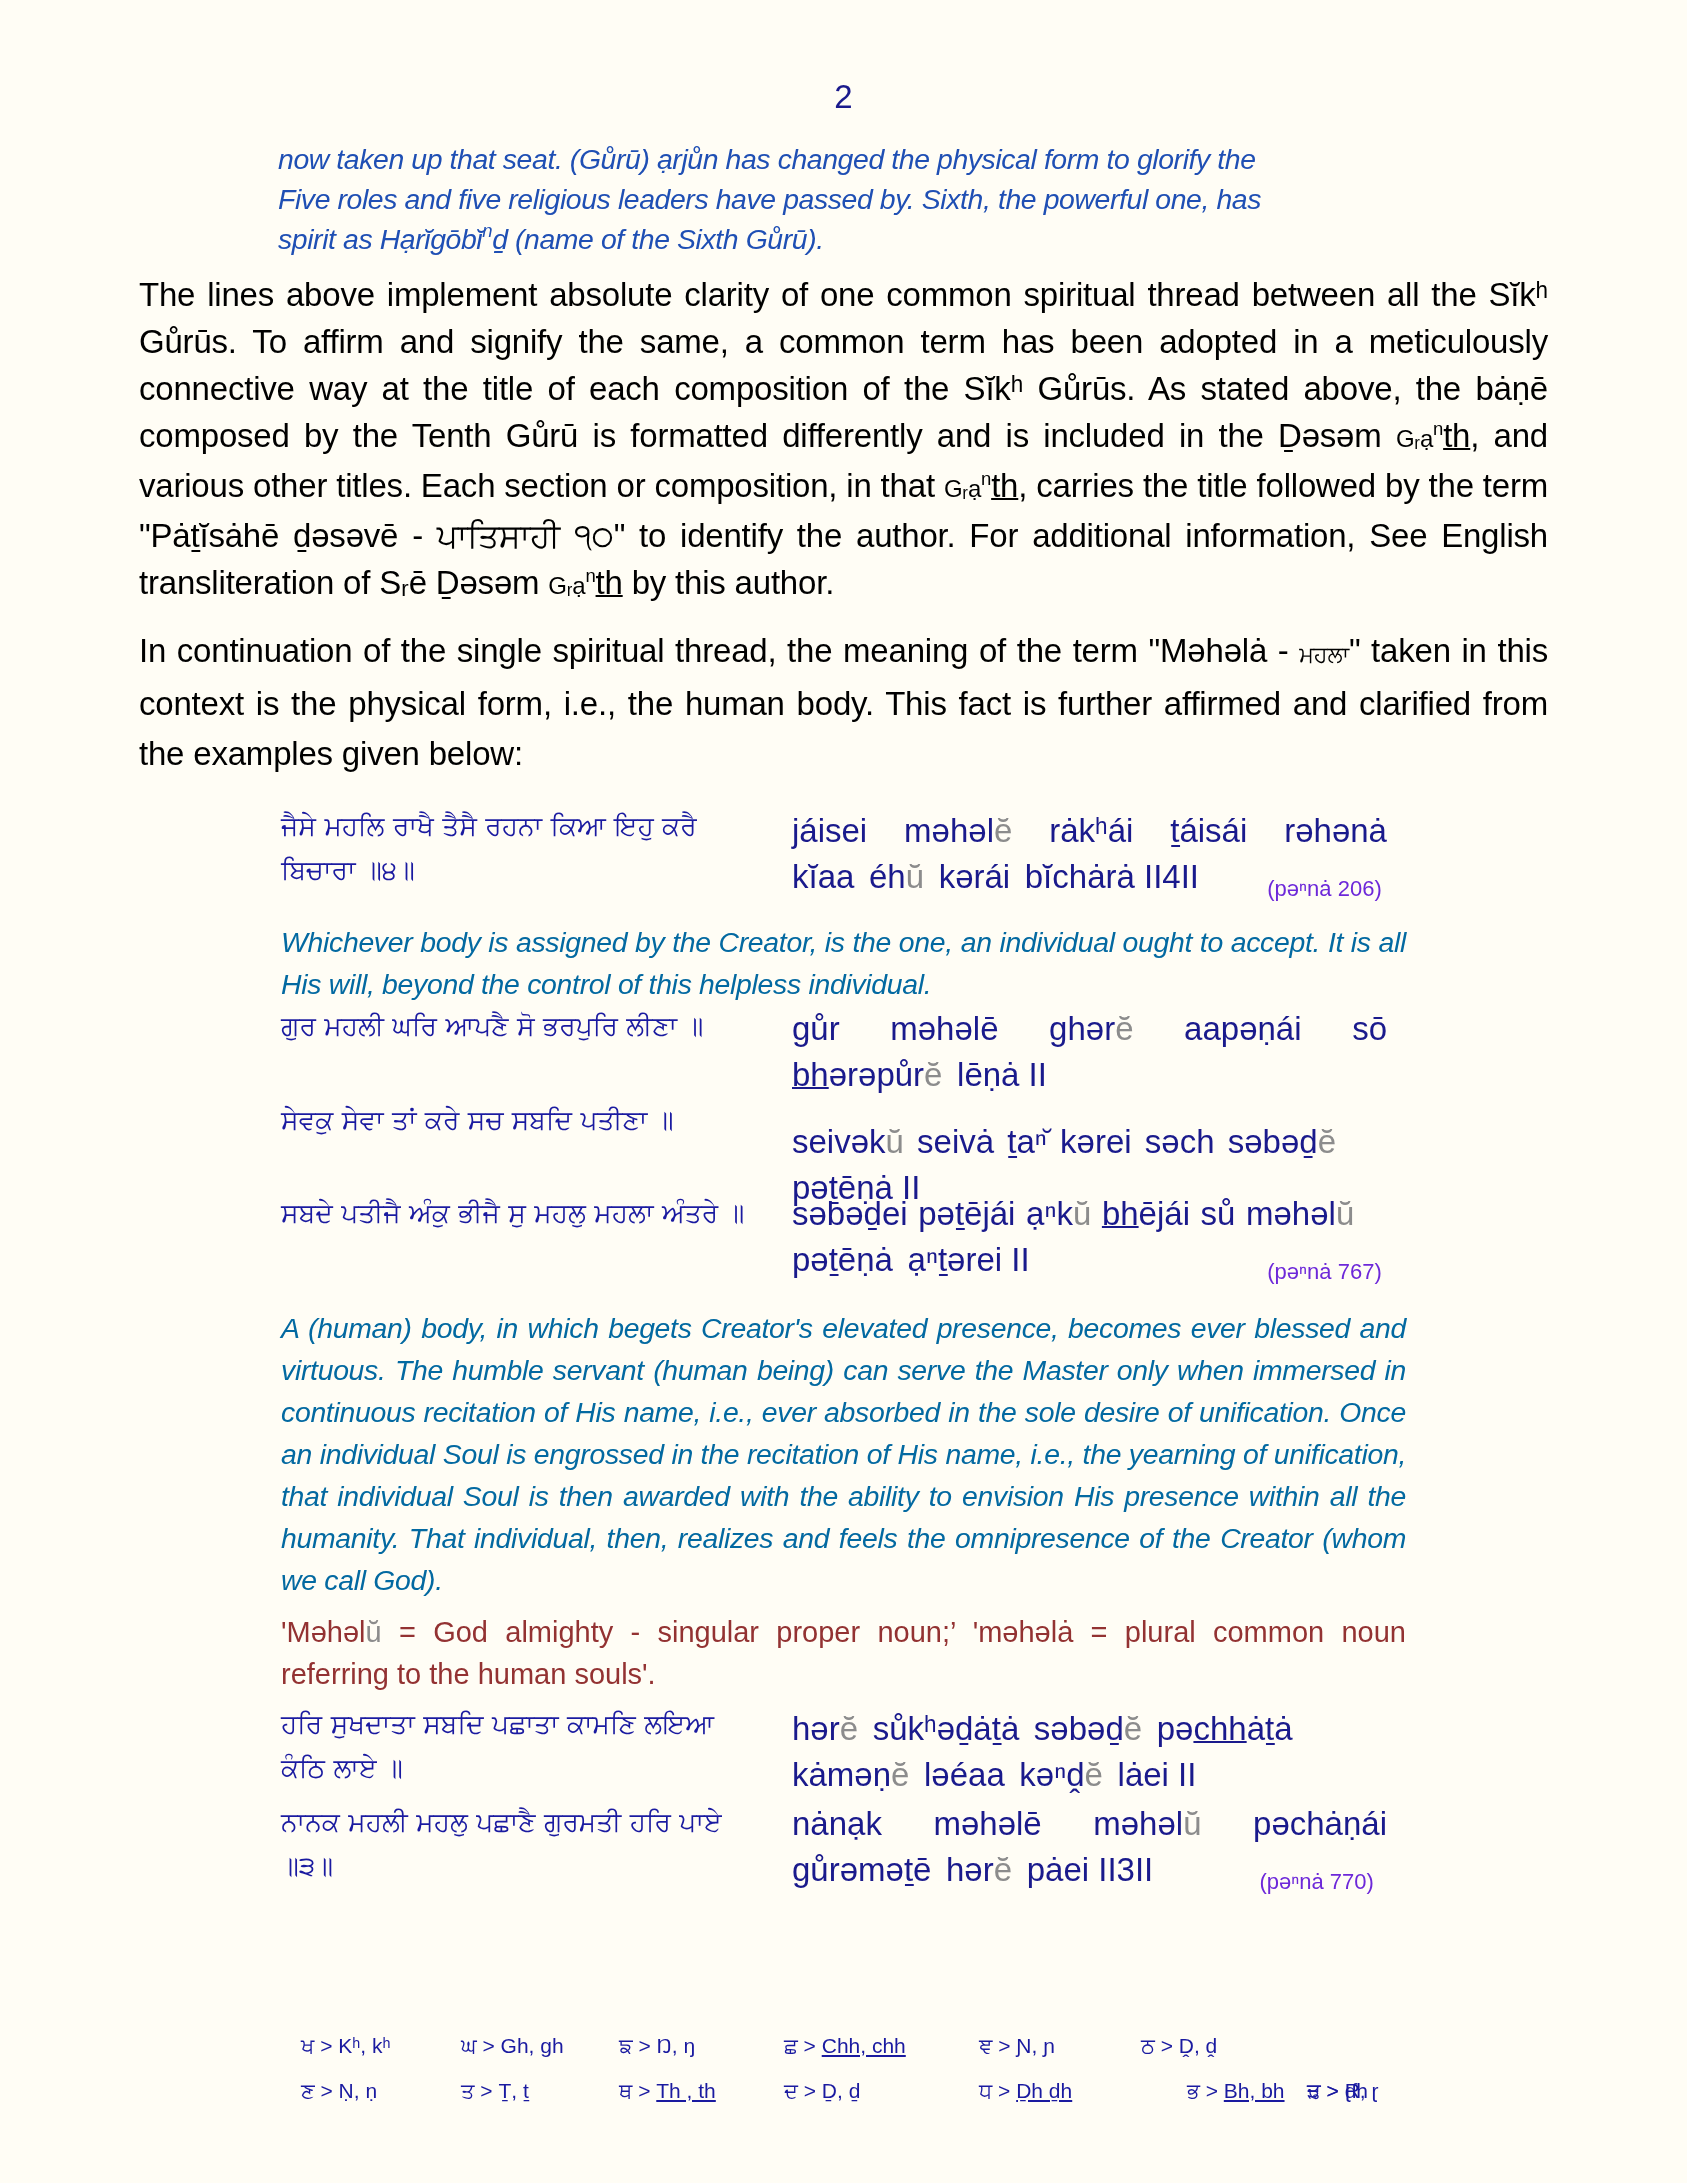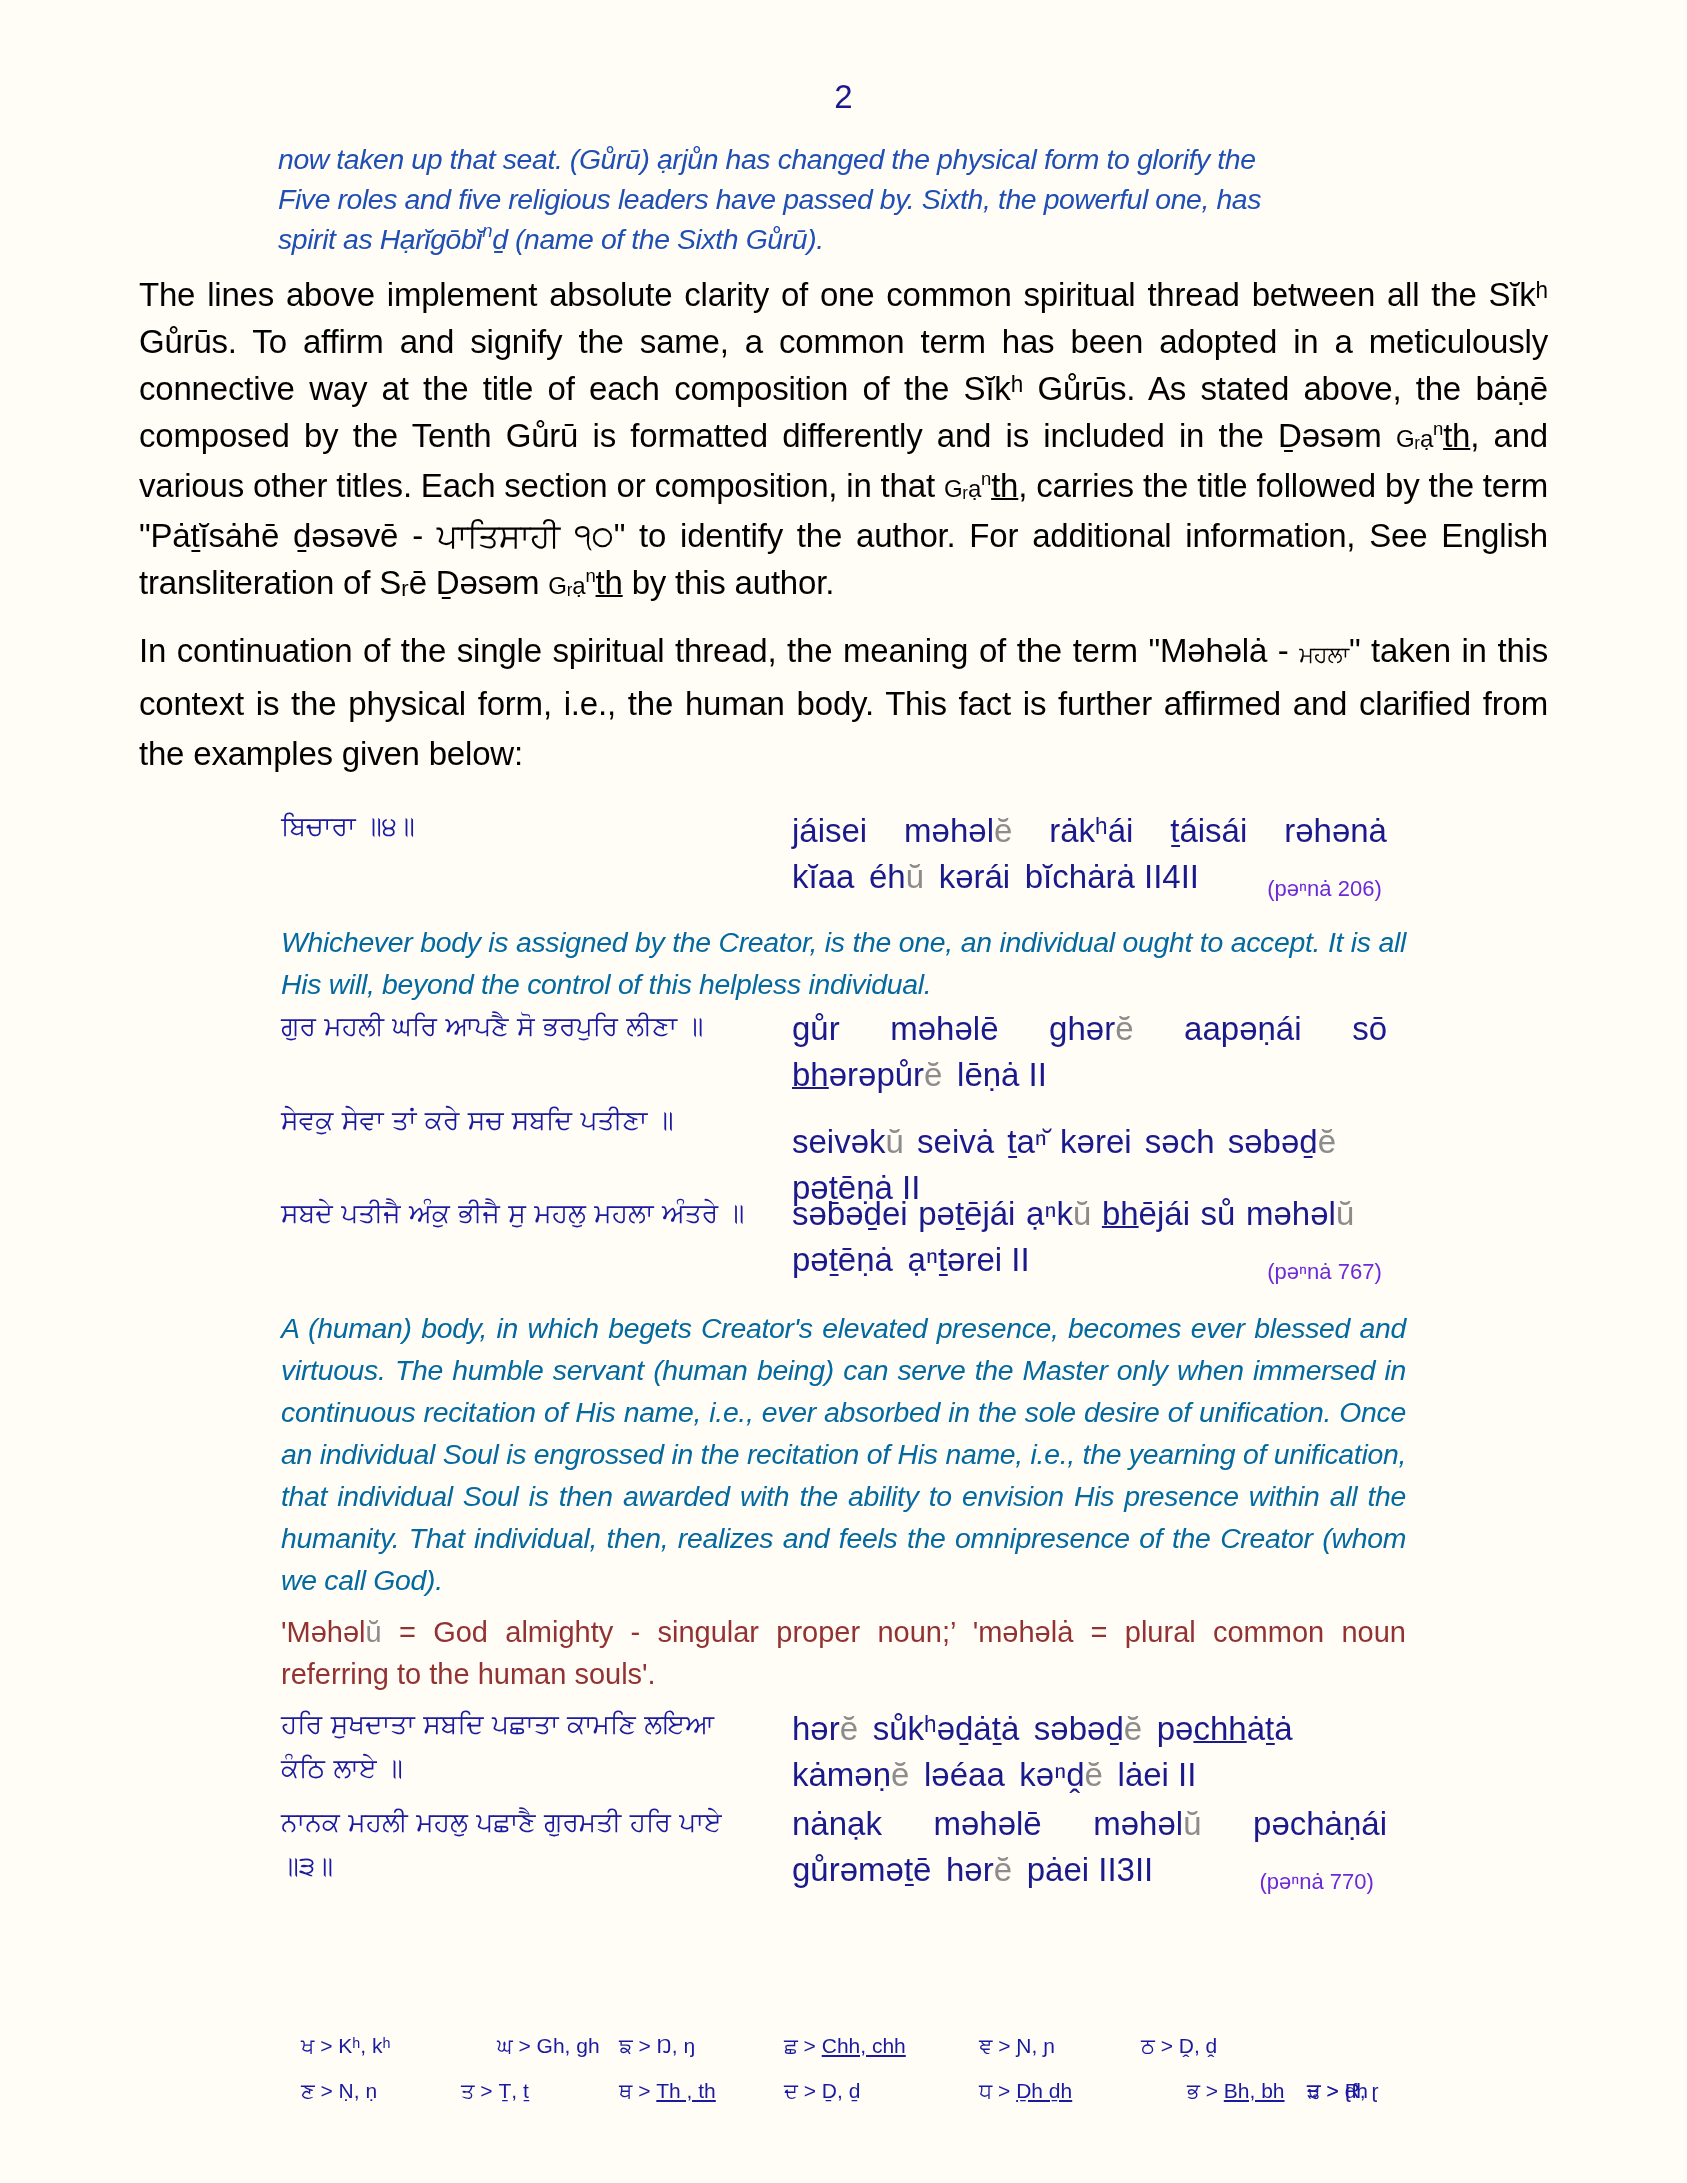--- a/index.html
+++ b/index.html
@@ -67,20 +67,21 @@
   <div>now taken up that seat. (Gůrū) ạrjůn has changed the physical form to glorify the</div>
   <div>Five roles and five religious leaders have passed by. Sixth, the powerful one, has</div>
   <div><span>spirit as Hạrĭgōbĭ</span><sup class="n">n</sup><span>ḏ (name of the Sixth Gůrū).</span></div>
 </div>
 
 <div class="abs body-text para1"><span>The lines above implement absolute clarity of one common spiritual thread between all the Sĭkʰ Gůrūs. To affirm and signify the same, a common term has been adopted in a meticulously connective way at the title of each composition of the Sĭkʰ Gůrūs. As stated above, the bȧṇē composed by the Tenth Gůrū is formatted differently and is included in the Ḏəsəm </span><span class="small-g">Gᵣạ</span><sup class="n">n</sup><span class="u">th</span><span>, and various other titles. Each section or composition, in that </span><span class="small-g">Gᵣạ</span><sup class="n">n</sup><span class="u">th</span><span>, carries the title followed by the term "Pȧṯĭsȧhē ḏəsəvē - ਪਾਤਿਸਾਹੀ ੧੦" to identify the author. For additional information, See English transliteration of Sᵣē Ḏəsəm </span><span class="small-g">Gᵣạ</span><sup class="n">n</sup><span class="u">th</span><span> by this author.</span></div>
 
 <div class="abs body-text para2"><span>In continuation of the single spiritual thread, the meaning of the term "Məhəlȧ - </span><span style="font-size:22.5px;font-family:'DejaVu Sans',sans-serif">ਮਹਲਾ</span><span>" taken in this context is the physical form, i.e., the human body. This fact is further affirmed and clarified from the examples given below:</span></div>
 
 <div class="abs gur" style="top:804px;">
+  <div>ਜੈਸੇ ਮਹਲਿ ਰਾਖੈ ਤੈਸੈ ਰਹਨਾ ਕਿਆ ਇਹੁ ਕਰੈ</div>
   <div>ਬਿਚਾਰਾ ॥੪॥</div>
 </div>
 <div class="abs translit" style="top:808px;">
   <div class="line">
     <span>jáisei</span>
     <span><span>məhəl</span><span class="grey">ĕ</span></span>
     <span>rȧkʰái</span>
     <span>ṯáisái</span>
     <span>rəhənȧ</span>
   </div>
@@ -178,21 +179,21 @@
     <span>gůrəməṯē</span>
     <span><span>hər</span><span class="grey">ĕ</span></span>
     <span>pȧei II3II</span>
     <span class="panna" style="top:12px; right:13.2px;">(pəⁿnȧ 770)</span>
   </div>
 </div>
 
 <div class="abs key" style="top:2034px;">
   <div id="key-row1" class="key-row" style="top:0;">
       <span class="key-cell" style="left: 0px;"><span style="font-family: &quot;DejaVu Sans&quot;, sans-serif;">ਖ</span><span> &gt; </span><span>Kʰ, kʰ</span></span>
-      <span class="key-cell" style="left: 160px; margin-left: 36px;"><span style="font-family: &quot;DejaVu Sans&quot;, sans-serif;">ਘ</span><span> &gt; </span><span>Gh, gh</span></span>
+      <span class="key-cell" style="left: 160px;"><span style="font-family: &quot;DejaVu Sans&quot;, sans-serif;">ਘ</span><span> &gt; </span><span>Gh, gh</span></span>
       <span class="key-cell" style="left: 318px;"><span style="font-family: &quot;DejaVu Sans&quot;, sans-serif;">ਙ</span><span> &gt; </span><span>Ŋ, ŋ</span></span>
       <span class="key-cell" style="left: 483px;"><span style="font-family: &quot;DejaVu Sans&quot;, sans-serif;">ਛ</span><span> &gt; </span><span style="text-decoration: underline;">Chh,  chh</span></span>
       <span class="key-cell" style="left: 678px;"><span style="font-family: &quot;DejaVu Sans&quot;, sans-serif;">ਞ</span><span> &gt; </span><span>Ɲ, ɲ</span></span>
       <span class="key-cell" style="left: 840px;"><span style="font-family: &quot;DejaVu Sans&quot;, sans-serif;">ਠ</span><span> &gt; </span><span>Ḓ, ḓ</span></span>
       <span class="key-cell" style="left: 1006px; margin-top: 45px;"><span style="font-family: &quot;DejaVu Sans&quot;, sans-serif;">ਢ</span><span> &gt; </span><span>ɗh</span></span>
     </div>
   <div id="key-row2" class="key-row" style="top:45px;">
       <span class="key-cell" style="left: 0px;"><span style="font-family: &quot;DejaVu Sans&quot;, sans-serif;">ਣ</span><span> &gt; </span><span>Ṇ, ṇ</span></span>
       <span class="key-cell" style="left: 160px;"><span style="font-family: &quot;DejaVu Sans&quot;, sans-serif;">ਤ</span><span> &gt; </span><span>Ṯ, ṯ</span></span>
       <span class="key-cell" style="left: 318px;"><span style="font-family: &quot;DejaVu Sans&quot;, sans-serif;">ਥ</span><span> &gt; </span><span style="text-decoration: underline;">Th ,  th</span></span>

